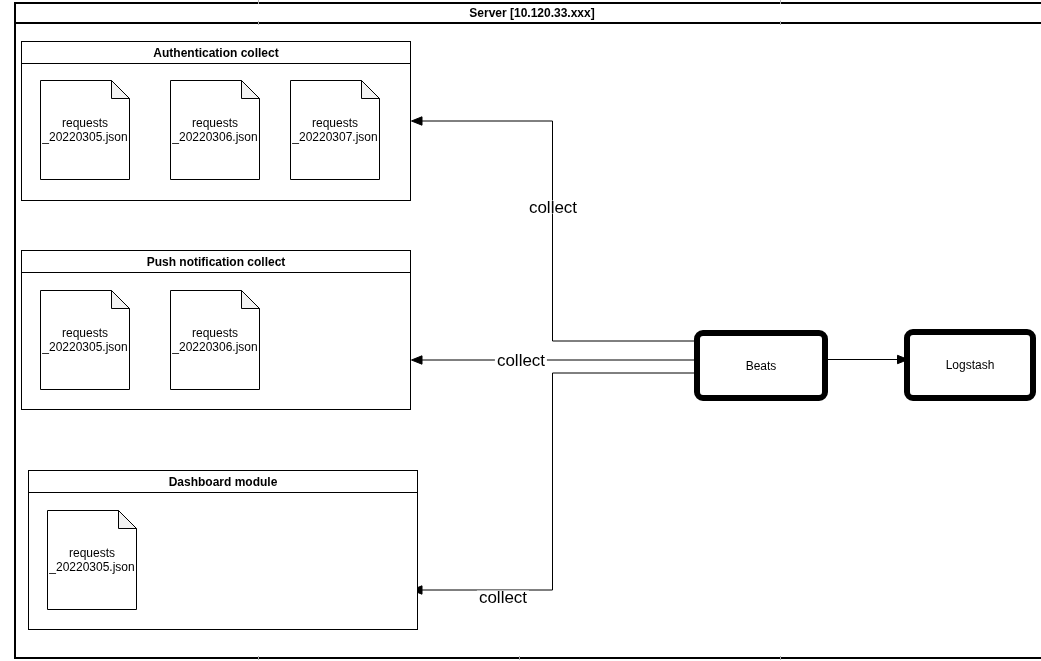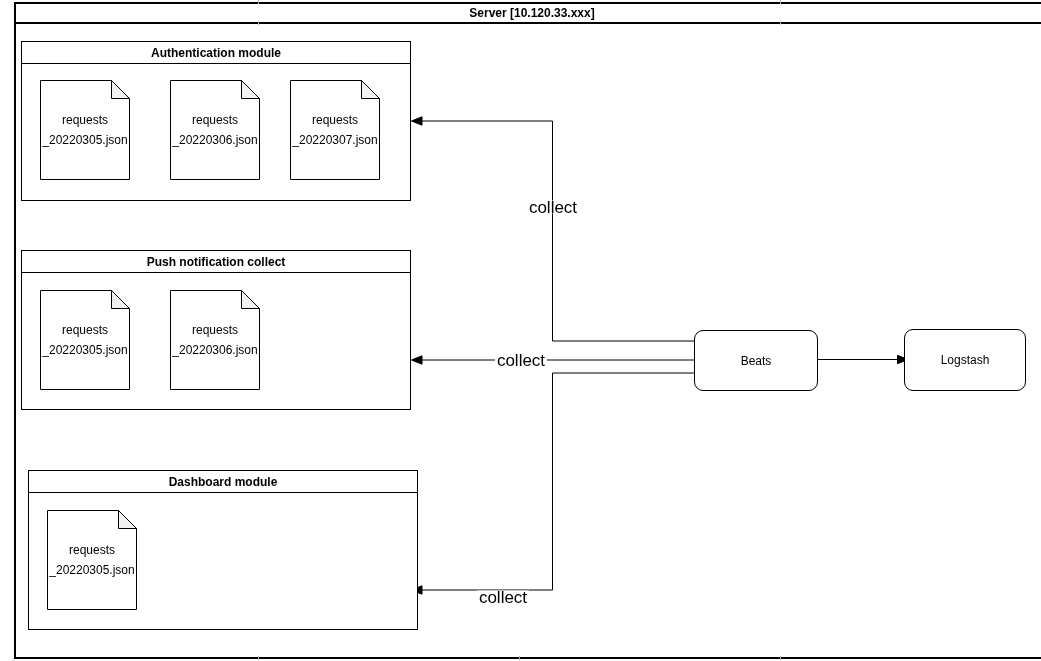--- a/index.html
+++ b/index.html
@@ -36,28 +36,28 @@
     display: flex; align-items: center; justify-content: center;
     font-size: 12px; font-weight: bold;
   }
 
   
   .file { position: absolute; width: 90px; height: 100px; }
   .file svg { position: absolute; left: 0; top: 0; display: block; }
   .file-label {
     position: absolute; left: 0; top: 0; width: 100%; height: 100%;
     display: flex; align-items: center; justify-content: center;
-    text-align: center; font-size: 12px; line-height: 20px;
+    text-align: center; font-size: 12px; line-height: 14px;
     white-space: pre-line;
   }
 
   
   .node {
     position: absolute; width: 120px; height: 58px;
-    border: 1px solid #000000; border-radius: 9px; background: #fff;
+    border: 6px solid #000000; border-radius: 9px; background: #fff;
     display: flex; align-items: center; justify-content: center;
     font-size: 12px; z-index: 2;
   }
 
   
   .wires { position: absolute; left: 0; top: 0; z-index: 1; pointer-events: none; }
   .wires path { fill: none; stroke: #000; stroke-width: 1; }
   .wires polygon { fill: #000; stroke: #000; }
 
   
@@ -95,21 +95,21 @@
 
     <path d="M694,373 H552.5 V590 H421"></path>
     <polygon points="411.5,590 422,585.8 422,594.2"></polygon>
 
     <path d="M816,359.5 H898"></path>
     <polygon points="908,359.5 897.5,355.3 897.5,363.7"></polygon>
   </svg>
 
   <div class="module" style="left:21px; top:41px;">
     <div class="module-header">
-      <span>Authentication module</span>
+      <span>Authentication collect</span>
     </div>
     <div class="file" style="left:18px; top:38px;">
       <svg width="90" height="100" viewBox="0 0 90 100">
         <path d="M0.5,0.5 L71.5,0.5 L89.5,18.5 L89.5,99.5 L0.5,99.5 Z" fill="#ffffff" stroke="#000000"></path>
         <path d="M71.5,0.5 L71.5,18.5 L89.5,18.5 Z" fill="#f2f2f2" stroke="#000000"></path>
       </svg>
       <div class="file-label">requests
 _20220305.json</div>
     </div>
     <div class="file" style="left:148px; top:38px;">

